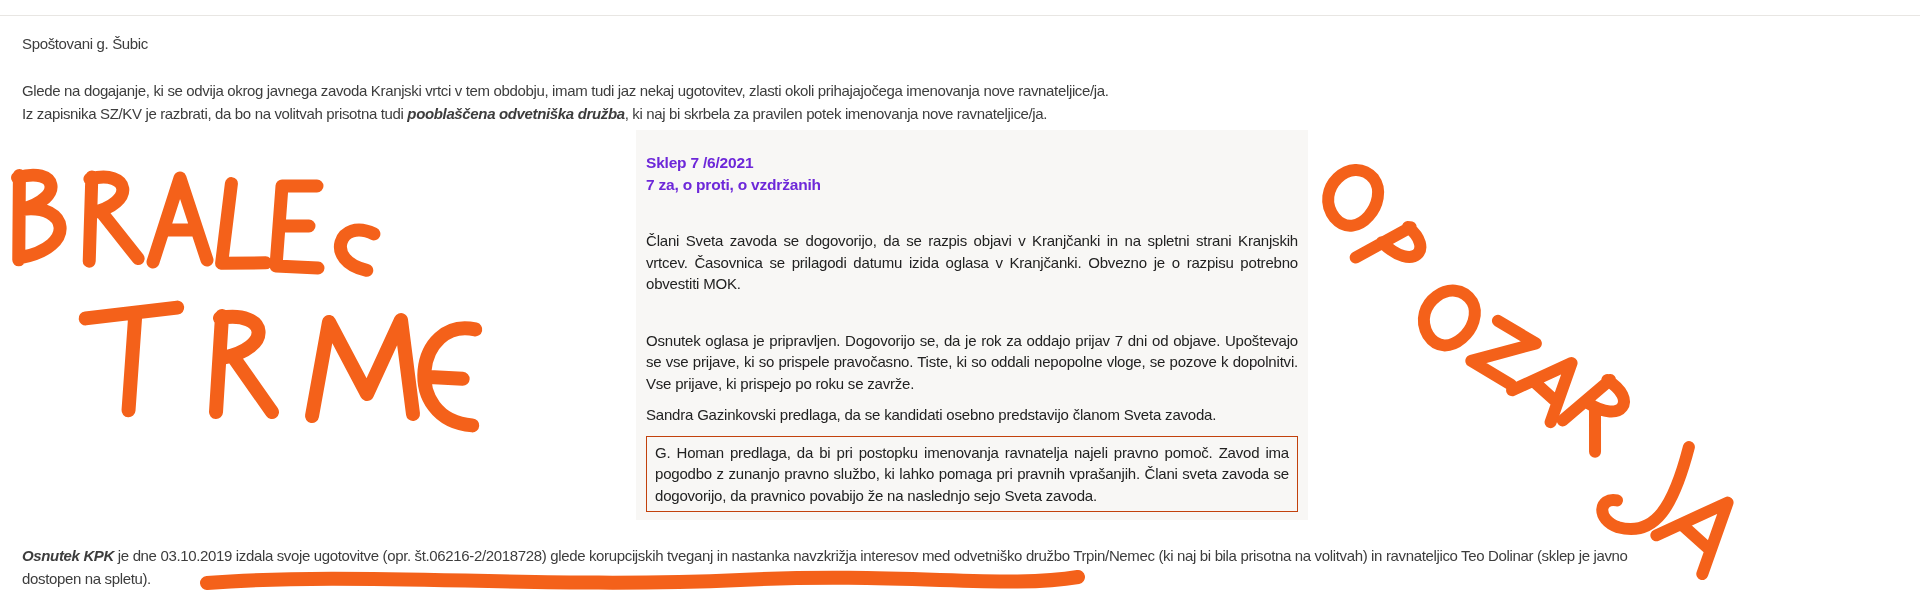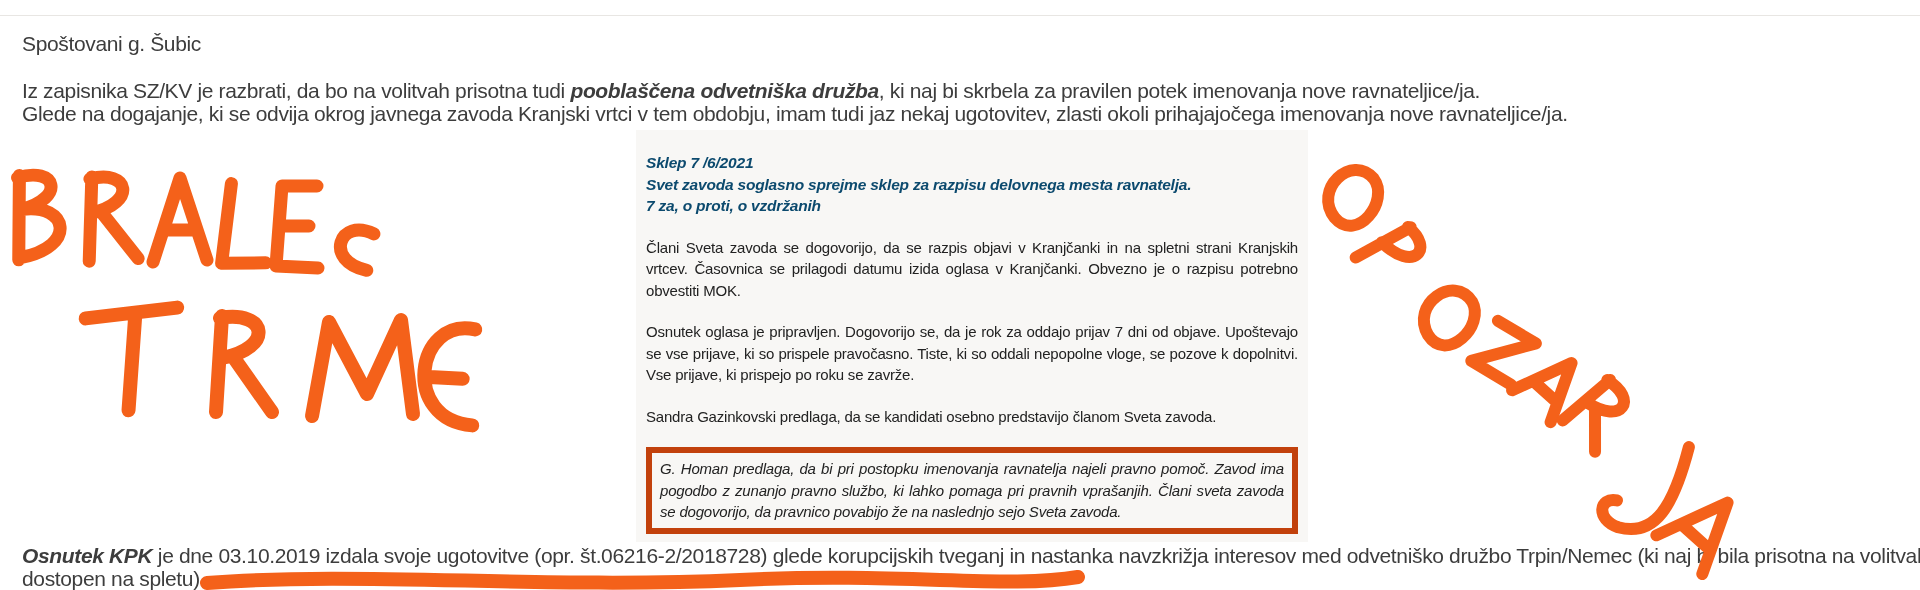--- a/index.html
+++ b/index.html
@@ -4,62 +4,60 @@
 <style>
   html,body{margin:0;padding:0;}
   body{
     width:1920px;height:590px;position:relative;overflow:hidden;
     background:#ffffff;
     font-family:"Liberation Sans", sans-serif;
     color:#3d3d3d;
   }
   .abs{position:absolute;}
   .hairline{left:0;top:15px;width:1920px;height:1px;background:#e8e6e3;}
-  .email-text{font-size:21px;letter-spacing:-0.35px;line-height:23px;white-space:nowrap;}
+  .email-text{font-size:15px;letter-spacing:-0.35px;line-height:23px;white-space:nowrap;}
   .greeting{left:22px;top:32px;}
   .intro{left:22px;top:79px;}
   .closing{left:22px;top:544px;}
   .bi{font-weight:bold;font-style:italic;}
   
   .excerpt{
     left:636px;top:130px;width:672px;box-sizing:border-box;
     padding:22px 10px 8px 10px;
     background:#f8f7f5;
     font-size:15px;letter-spacing:-0.2px;line-height:21.5px;color:#222222;
   }
-  .excerpt .hline{font-weight:bold;font-size:15.5px;color:#0c4a6e;white-space:nowrap;font-style:italic;}
+  .excerpt .hline{font-weight:bold;font-size:15.5px;color:#6d28d9;white-space:nowrap;}
   .excerpt p{margin:0;text-align:justify;}
-  .excerpt .gap18{margin-top:20px;}
-  .excerpt .gap10{margin-top:20px;}
+  .excerpt .gap18{margin-top:35px;}
+  .excerpt .gap10{margin-top:10px;}
   .boxed{
-    border:6px solid #c2410c;
+    border:1px solid #c2410c;
     padding:5px 8px;
-    font-style:italic;
   }
   .ink-layer{left:0;top:0;pointer-events:none;}
   .ink-layer path{fill:none;stroke:#f4611a;stroke-linecap:round;stroke-linejoin:round;}
   .w13 path{stroke-width:13px;}
   .w14 path{stroke-width:14px;}
   .w12 path{stroke-width:12px;}
 </style>
 </head>
 <body>
 
 <div class="abs hairline"></div>
 
 <div class="abs email-text greeting">Spoštovani g. Šubic</div>
 
 <div class="abs email-text intro">
+  <div>Glede na dogajanje, ki se odvija okrog javnega zavoda Kranjski vrtci v tem obdobju, imam tudi jaz nekaj ugotovitev, zlasti okoli prihajajočega imenovanja nove ravnateljice/ja.</div>
   <div><span>Iz zapisnika SZ/KV je razbrati, da bo na volitvah prisotna tudi </span><span class="bi">pooblaščena odvetniška družba</span><span>, ki naj bi skrbela za pravilen potek imenovanja nove ravnateljice/ja.</span></div>
-  <div>Glede na dogajanje, ki se odvija okrog javnega zavoda Kranjski vrtci v tem obdobju, imam tudi jaz nekaj ugotovitev, zlasti okoli prihajajočega imenovanja nove ravnateljice/ja.</div>
 </div>
 
 <div class="abs excerpt">
   <div class="hline">Sklep 7 /6/2021</div>
-  <div class="hline">Svet zavoda soglasno sprejme sklep za razpisu delovnega mesta ravnatelja.</div>
   <div class="hline">7 za, o proti, o vzdržanih</div>
   <p class="gap18">Člani Sveta zavoda se dogovorijo, da se razpis objavi v Kranjčanki in na spletni strani Kranjskih vrtcev. Časovnica se prilagodi datumu izida oglasa v Kranjčanki. Obvezno je o razpisu potrebno obvestiti MOK.</p>
   <p class="gap18">Osnutek oglasa je pripravljen. Dogovorijo se, da je rok za oddajo prijav 7 dni od objave. Upoštevajo se vse prijave, ki so prispele pravočasno. Tiste, ki so oddali nepopolne vloge, se pozove k dopolnitvi. Vse prijave, ki prispejo po roku se zavrže.</p>
   <p class="gap10">Sandra Gazinkovski predlaga, da se kandidati osebno predstavijo članom Sveta zavoda.</p>
   <p class="gap10 boxed">G. Homan predlaga, da bi pri postopku imenovanja ravnatelja najeli pravno pomoč. Zavod ima pogodbo z zunanjo pravno službo, ki lahko pomaga pri pravnih vprašanjih. Člani sveta zavoda se dogovorijo, da pravnico povabijo že na naslednjo sejo Sveta zavoda.</p>
 </div>
 
 <div class="abs email-text closing">
   <div><span class="bi">Osnutek KPK</span><span> je dne 03.10.2019 izdala svoje ugotovitve (opr. št.06216-2/2018728) glede korupcijskih tveganj in nastanka navzkrižja interesov med odvetniško družbo Trpin/Nemec (ki naj bi bila prisotna na volitvah) in ravnateljico Teo Dolinar (sklep je javno</span></div>
   <div>dostopen na spletu).</div>

